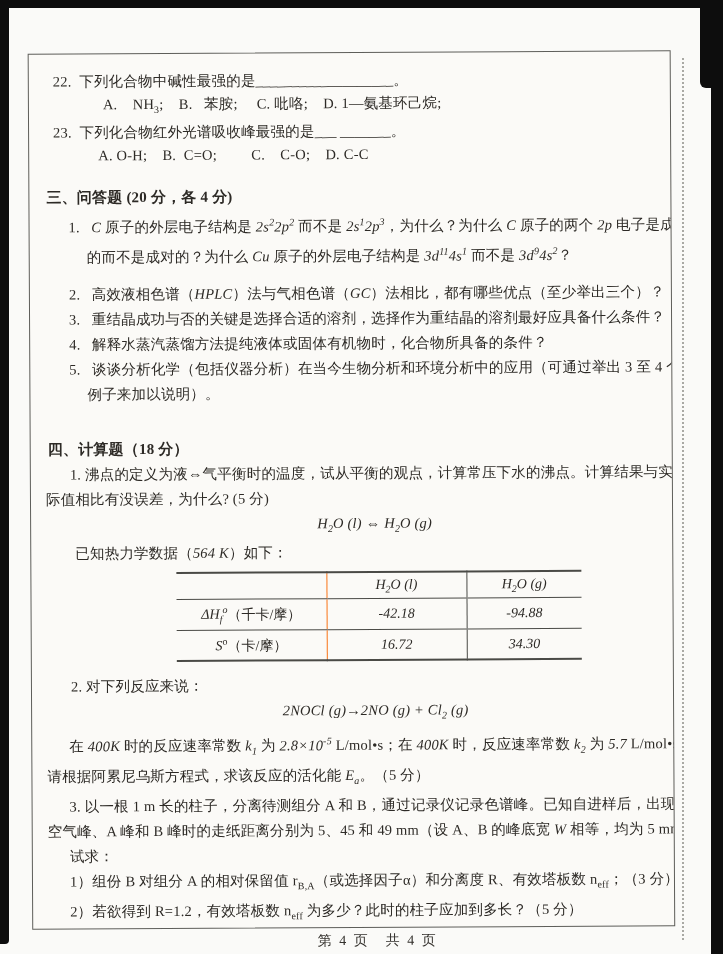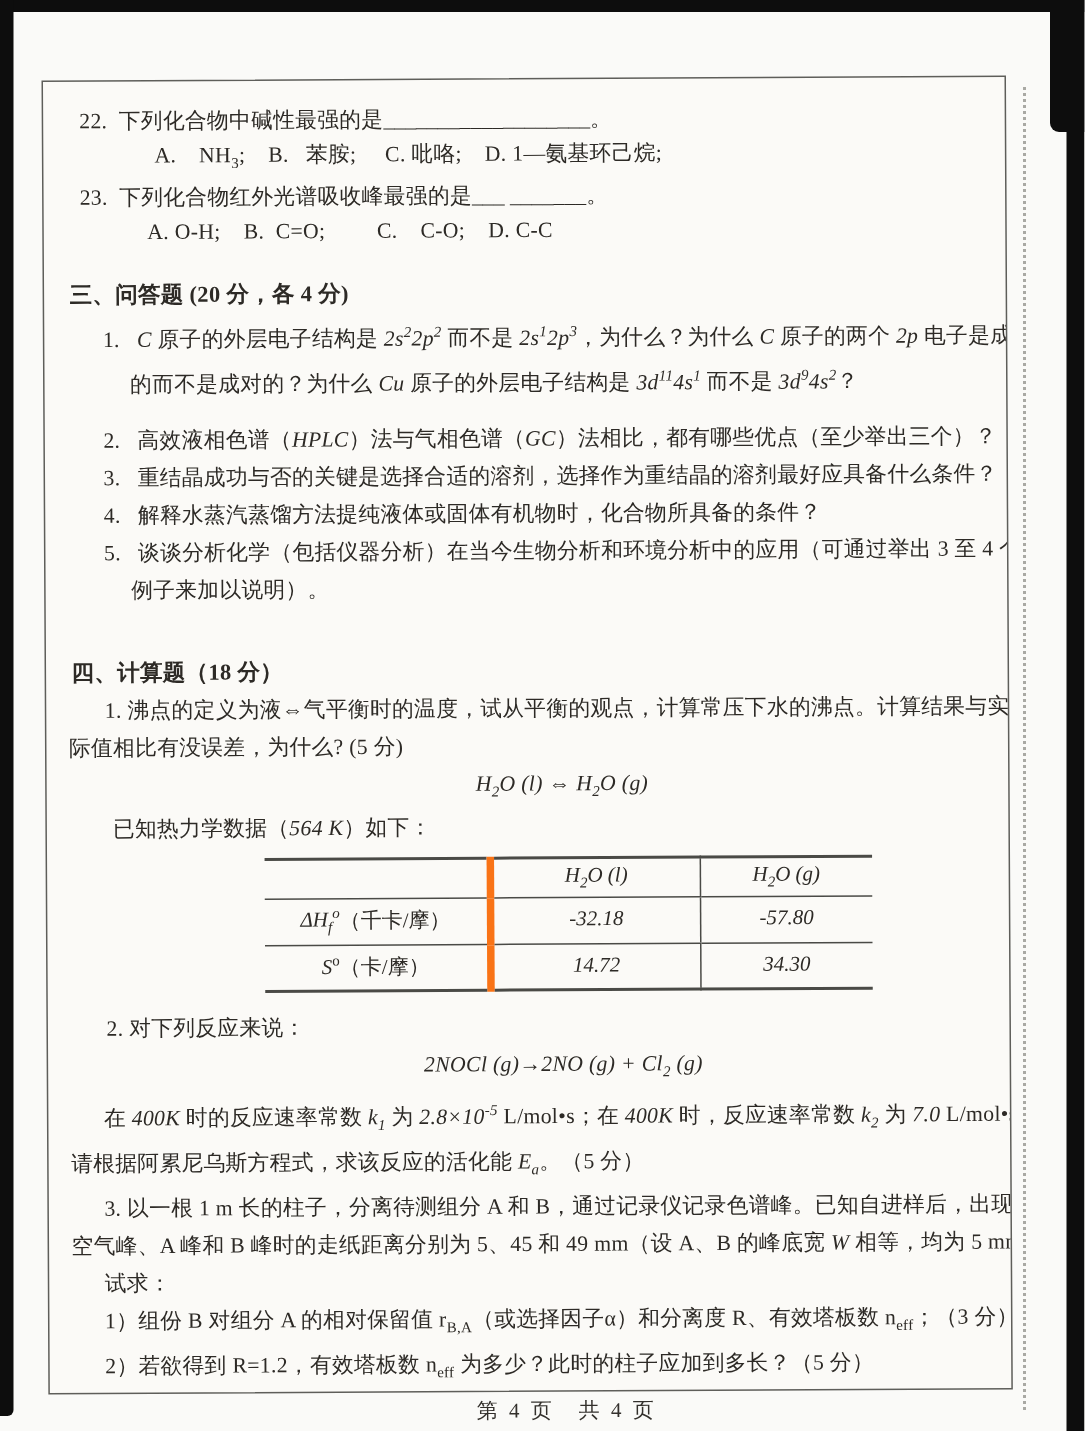--- a/index.html
+++ b/index.html
@@ -51,21 +51,21 @@
 
   table.thermo {
     border-collapse:collapse;
     margin:6px 0 0 130px;
     border-top:2px solid #4a4a46;
     border-bottom:2px solid #4a4a46;
     font-size:14px;
   }
   table.thermo td { border-bottom:1.5px solid #4a4a46; text-align:center; padding:0 8px; }
   table.thermo td.c1 { width:150px; height:31px;margin-top:32px; }
-  table.thermo td.c2 { width:140px; border-left:5px solid #f97316;text-align:center; }
+  table.thermo td.c2 { width:140px; border-left:1px solid #f97316;text-align:center; }
   table.thermo td.c3 { width:115px; border-left:1px solid #4a4a46; }
   table.thermo tr.hdr td { height:26px; }
   table.thermo td.val, table.thermo td.hdrcell { font-style:italic; }
 
   .footer {
     margin-top:4px;
     text-align:center;
     padding-left:48px;
     font-size:14px;
     letter-spacing:2px;
@@ -111,34 +111,34 @@
 
       <table class="thermo">
         <tbody>
             <tr class="hdr">
           <td class="c1"></td>
           <td class="c2 hdrcell">H<sub>2</sub>O (l)</td>
           <td class="c3 hdrcell">H<sub>2</sub>O (g)</td>
         </tr>
         <tr>
           <td class="c1"><i>ΔH<sub>f</sub><sup>o</sup></i>（千卡/摩）</td>
-          <td class="c2 val">-32.18</td>
-          <td class="c3 val">-57.80</td>
+          <td class="c2 val">-42.18</td>
+          <td class="c3 val">-94.88</td>
         </tr>
         <tr>
           <td class="c1"><i>S</i><sup>o</sup>（卡/摩）</td>
-          <td class="c2 val">14.72</td>
+          <td class="c2 val">16.72</td>
           <td class="c3 val">34.30</td>
         </tr>
       </tbody>
         </table>
 
       <div class="line in24 mt12">2. 对下列反应来说：</div>
       <div class="line centered"><i>2NOCl (g)→2NO (g) + Cl<sub>2</sub> (g)</i></div>
-      <div class="line in22">在 <i>400K</i> 时的反应速率常数 <i>k<sub>1</sub></i> 为 <i>2.8×10<sup>-5</sup></i> L/mol•s；在 <i>400K</i> 时，反应速率常数 <i>k<sub>2</sub></i> 为 <i>7.0</i> L/mol•s。</div>
+      <div class="line in22">在 <i>400K</i> 时的反应速率常数 <i>k<sub>1</sub></i> 为 <i>2.8×10<sup>-5</sup></i> L/mol•s；在 <i>400K</i> 时，反应速率常数 <i>k<sub>2</sub></i> 为 <i>5.7</i> L/mol•s。</div>
       <div class="line">请根据阿累尼乌斯方程式，求该反应的活化能 <i>E<sub>a</sub></i>。（5 分）</div>
       <div class="line in22">3. 以一根 1 m 长的柱子，分离待测组分 A 和 B，通过记录仪记录色谱峰。已知自进样后，出现</div>
       <div class="line">空气峰、A 峰和 B 峰时的走纸距离分别为 5、45 和 49 mm（设 A、B 的峰底宽 <i>W</i> 相等，均为 5 mm）。</div>
       <div class="line in22">试求：</div>
       <div class="line in22">1）组份 B 对组分 A 的相对保留值 r<sub>B,A</sub>（或选择因子α）和分离度 R、有效塔板数 n<sub>eff</sub>；（3 分）</div>
       <div class="line in22">2）若欲得到 R=1.2，有效塔板数 n<sub>eff</sub> 为多少？此时的柱子应加到多长？（5 分）</div>
     </div>
 
   </div>
 

